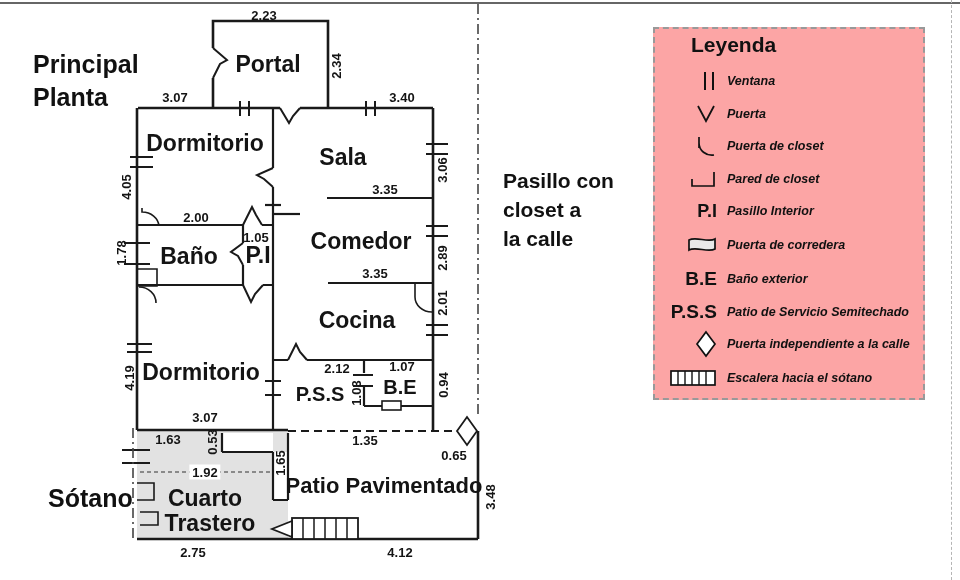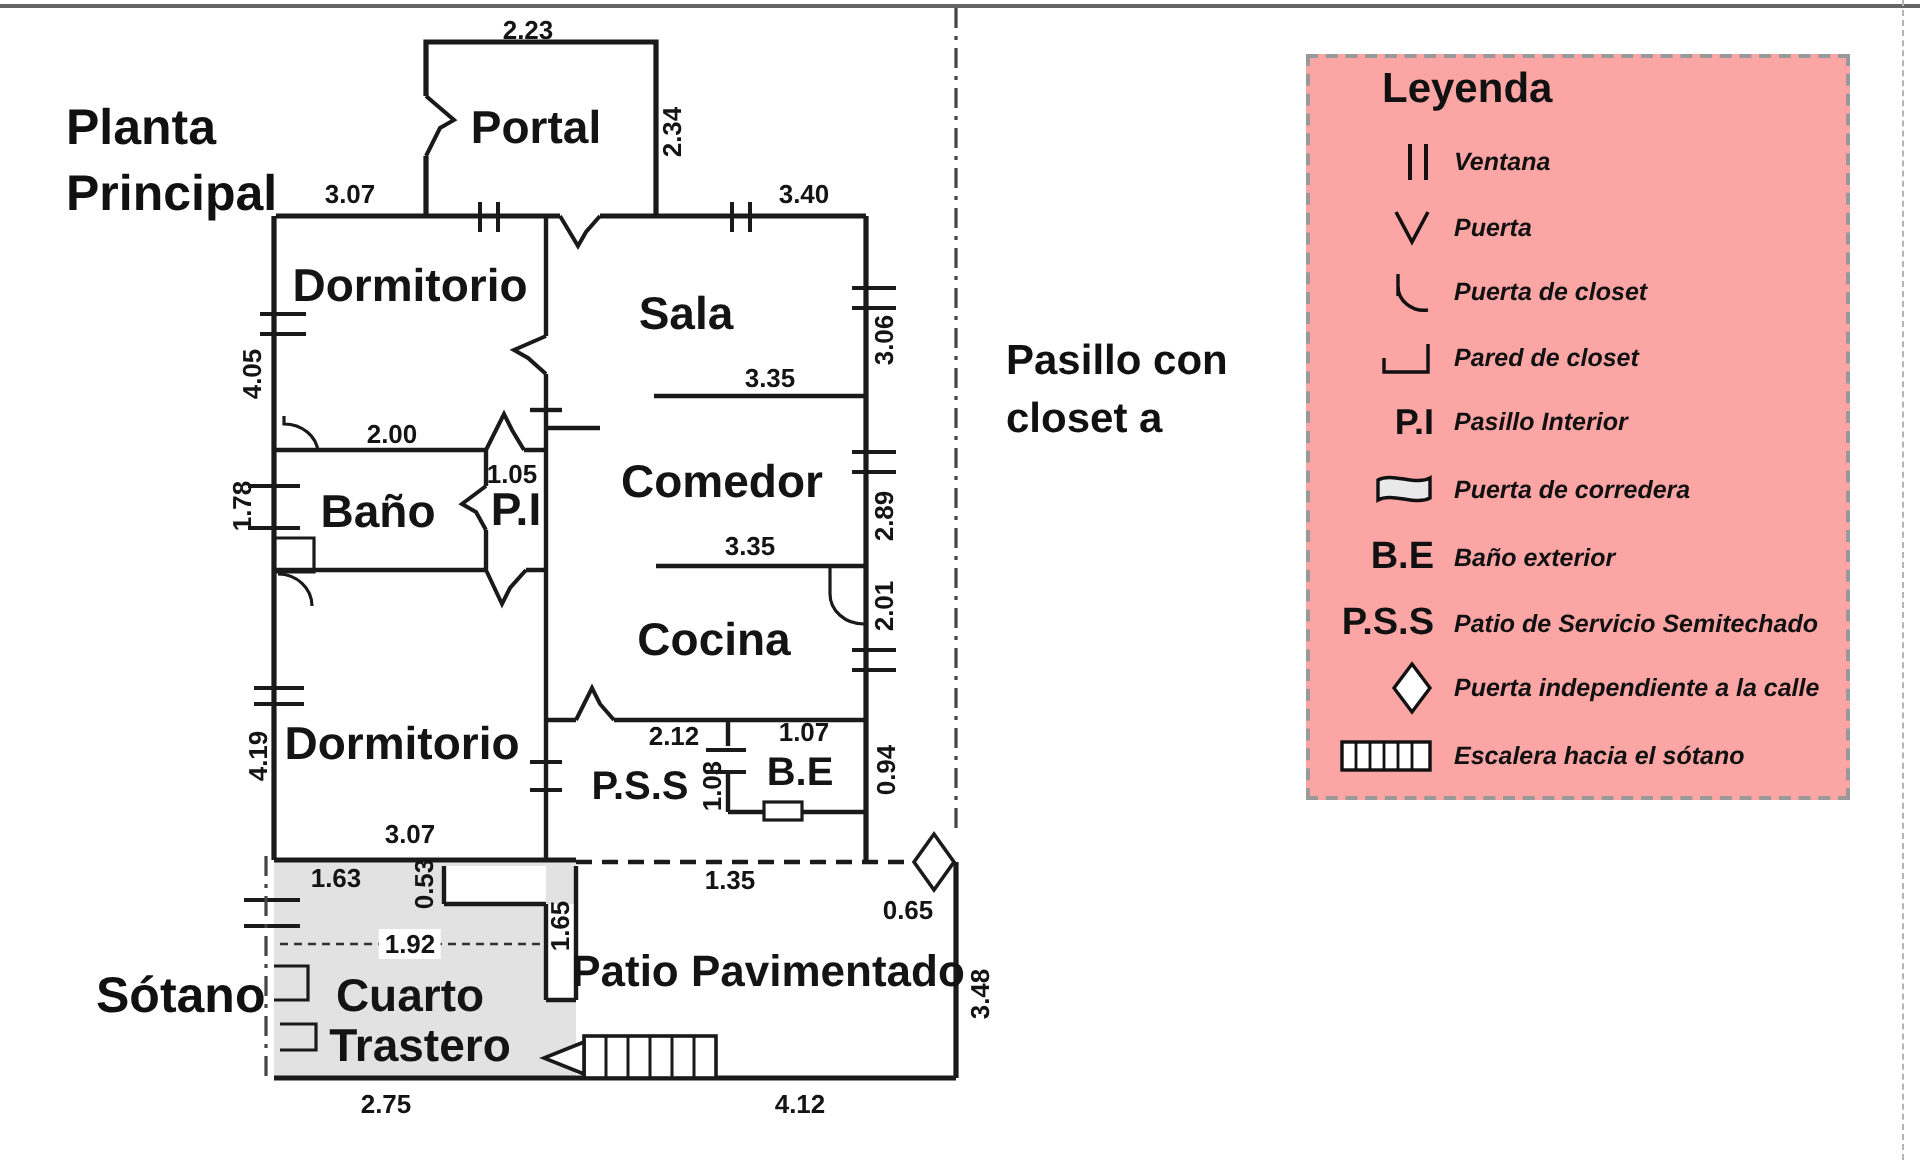--- a/index.html
+++ b/index.html
@@ -112,26 +112,27 @@
     <path d="M457,431 L467,417 L477,431 L467,445 Z" fill="#ffffff" stroke="#1a1a1a" stroke-width="1.8"></path>
 
     <g>
       <rect x="292" y="518" width="66" height="21" fill="#ffffff" stroke="#1a1a1a" stroke-width="1.8"></rect>
       <path d="M303,518 V539 M314,518 V539 M325,518 V539 M336,518 V539 M347,518 V539" stroke="#1a1a1a" stroke-width="1.5"></path>
       <path d="M292,521 L272,529 L292,537 Z" fill="#ffffff" stroke="#1a1a1a" stroke-width="1.8"></path>
     </g>
   </svg>
 
   <div class="title">
+    <div>Principal</div>
     <div>Planta</div>
-    <div>Principal</div>
   </div>
   <div class="sidenote">
     <div>Pasillo con</div>
     <div>closet a</div>
+    <div>la calle</div>
   </div>
   <div class="sotano">Sótano</div>
 
   <div class="lbl room" style="left:268px;top:64px">Portal</div>
   <div class="lbl room" style="left:205px;top:143px">Dormitorio</div>
   <div class="lbl room" style="left:343px;top:157px">Sala</div>
   <div class="lbl room" style="left:189px;top:256px">Baño</div>
   <div class="lbl room" style="left:258px;top:255px">P.I</div>
   <div class="lbl room" style="left:361px;top:241px">Comedor</div>
   <div class="lbl room" style="left:357px;top:320px">Cocina</div>

